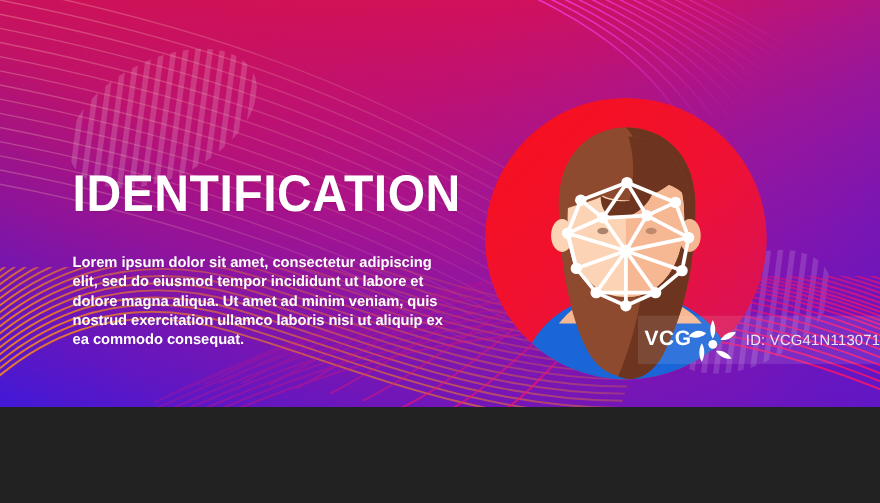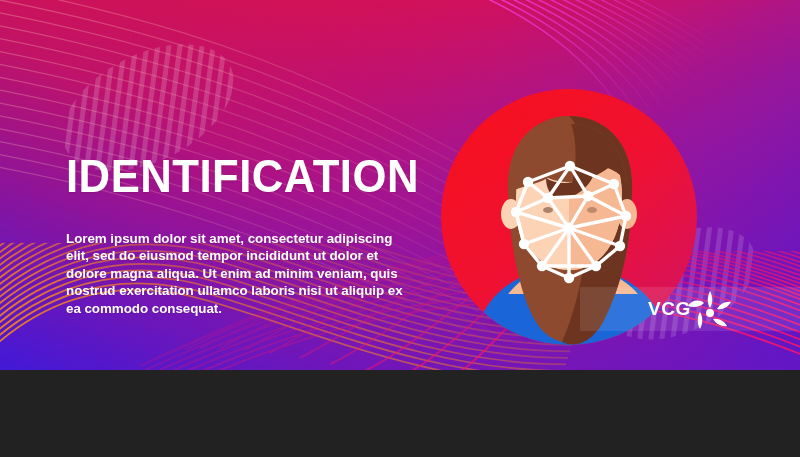--- a/index.html
+++ b/index.html
@@ -25,21 +25,21 @@
     position:absolute;left:66px;top:230px;width:340px;
     font-size:13.4px;line-height:17.4px;font-weight:600;
     color:#ffffff;letter-spacing:-0.05px;
     text-shadow:0 1px 1px rgba(90,0,40,.15);
   }
 
   
   #wm-band{
     position:absolute;left:580px;top:287px;width:220px;height:44px;
     background:rgba(255,255,255,.10);
-    display:flex;align-items:center;flex-direction:column;
+    display:flex;align-items:center;
   }
   #wm-logo{position:relative;width:96px;height:44px;flex:0 0 96px;}
   #wm-vcg{
     position:absolute;left:6px;top:11px;
     font-size:19px;font-weight:700;color:#fff;letter-spacing:.5px;
     font-family:"Liberation Sans","DejaVu Sans",sans-serif;
   }
   #wm-pinwheel{position:absolute;left:44px;top:2px;width:48px;height:42px;}
   #wm-id{
     font-size:13.5px;color:#e9e6f2;letter-spacing:.2px;white-space:nowrap;
@@ -317,21 +317,21 @@
       <circle cx="86" cy="158" r="5.2"></circle>
       <circle cx="182" cy="160" r="5.2"></circle>
       <circle cx="104" cy="180" r="5.2"></circle>
       <circle cx="158" cy="180" r="5.2"></circle>
       <circle cx="131" cy="192" r="5.2"></circle>
     </g>
   </svg>
 
   <div id="headline">IDENTIFICATION</div>
 
-  <div id="bodycopy">Lorem ipsum dolor sit amet, consectetur adipiscing elit, sed do eiusmod tempor incididunt ut dolor et dolore magna aliqua. Ut enim ad minim veniam, quis nostrud exercitation ullamco laboris nisi ut aliquip ex ea commodo consequat.</div>
+  <div id="bodycopy">Lorem ipsum dolor sit amet, consectetur adipiscing elit, sed do eiusmod tempor incididunt ut labore et dolore magna aliqua. Ut amet ad minim veniam, quis nostrud exercitation ullamco laboris nisi ut aliquip ex ea commodo consequat.</div>
 
   <div id="wm-band">
     <div id="wm-logo">
       <div id="wm-vcg">VCG</div>
       <svg id="wm-pinwheel" viewBox="0 0 48 42">
         <g fill="#ffffff">
           <path d="M24,2 C27,8 27,14 24,19 C21,14 21,8 24,2 Z"></path>
           <path d="M45,13 C39,12 34,15 31,20 C37,21 42,18 45,13 Z"></path>
           <path d="M41,37 C38,32 33,29 27,30 C30,35 36,38 41,37 Z"></path>
           <path d="M14,40 C17,34 17,28 14,23 C11,28 11,35 14,40 Z"></path>

